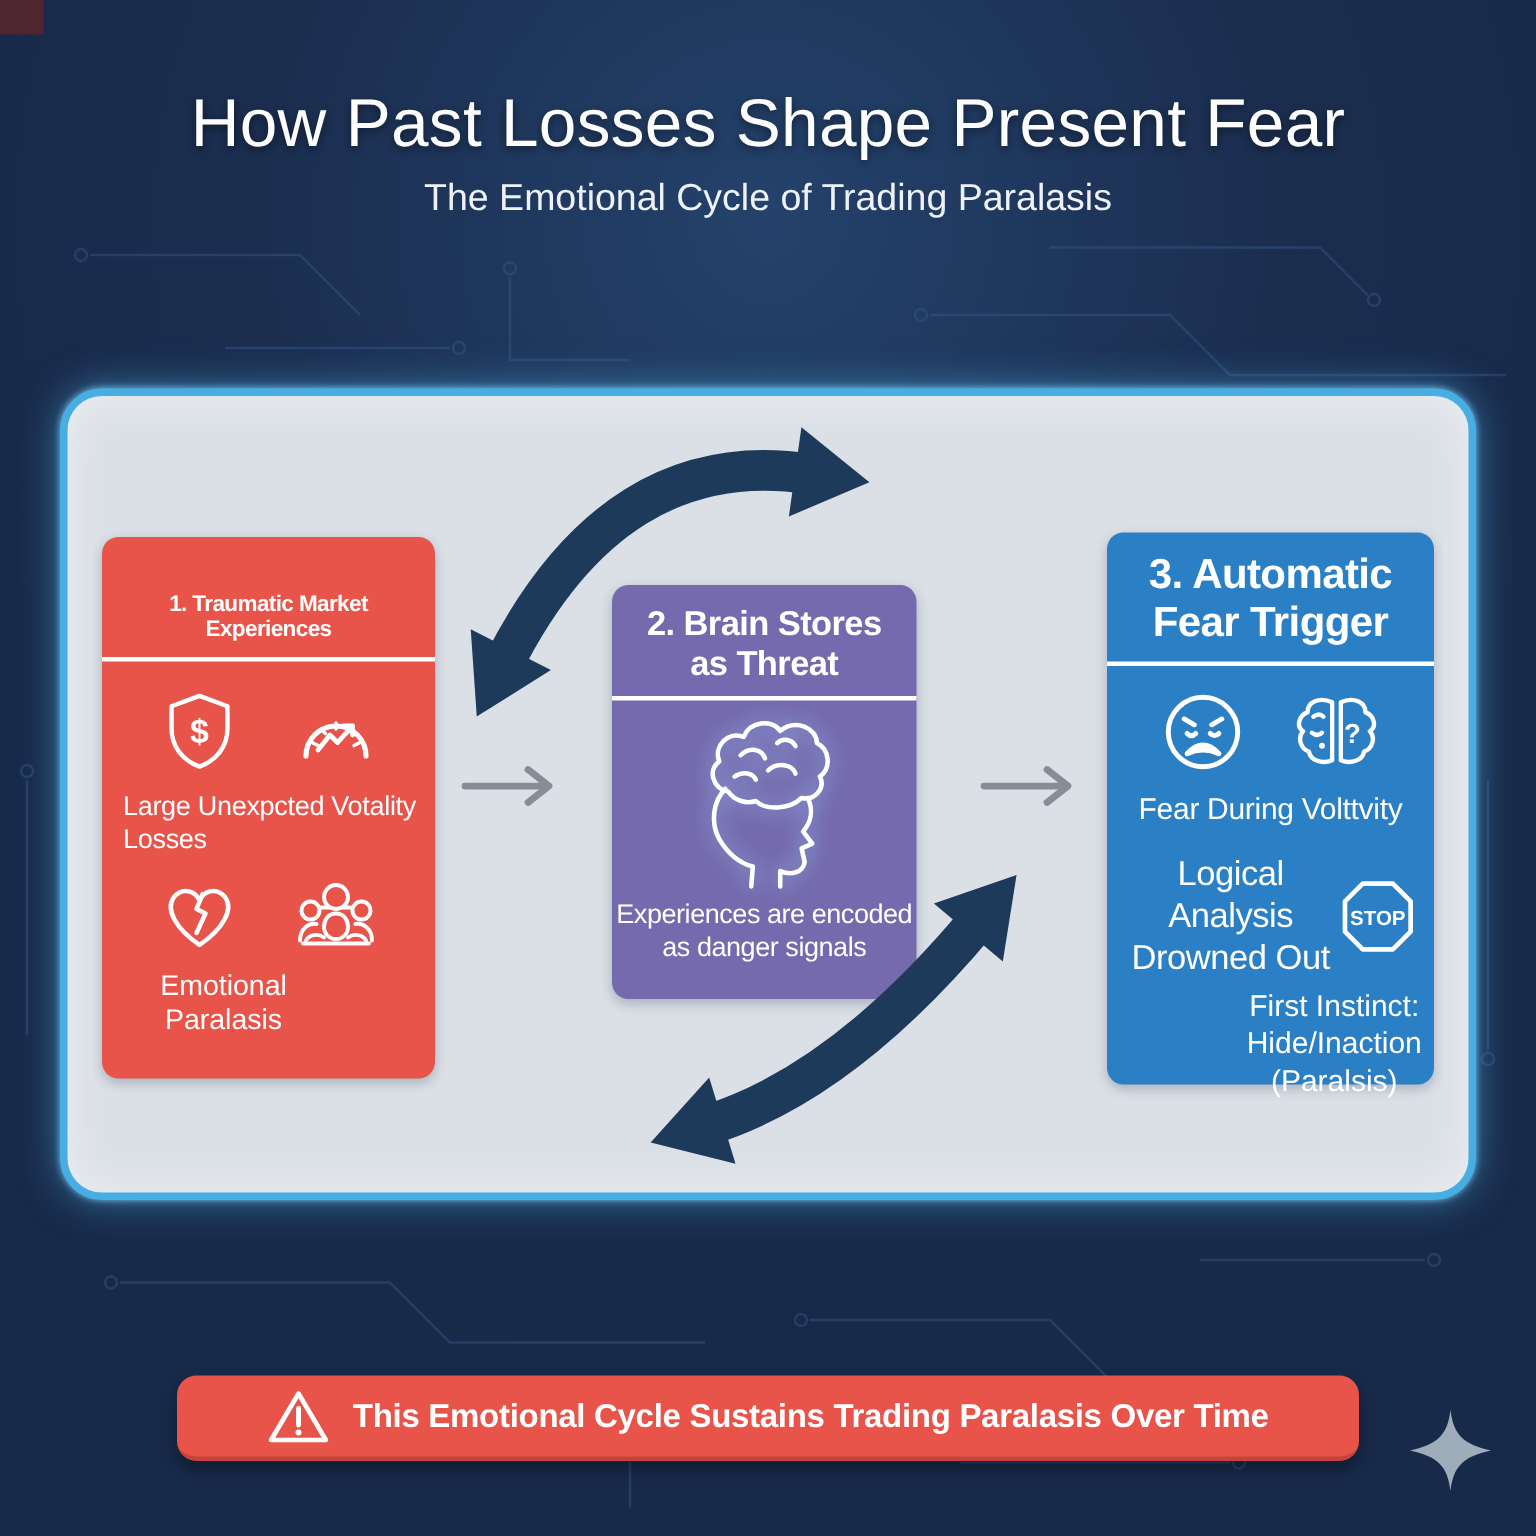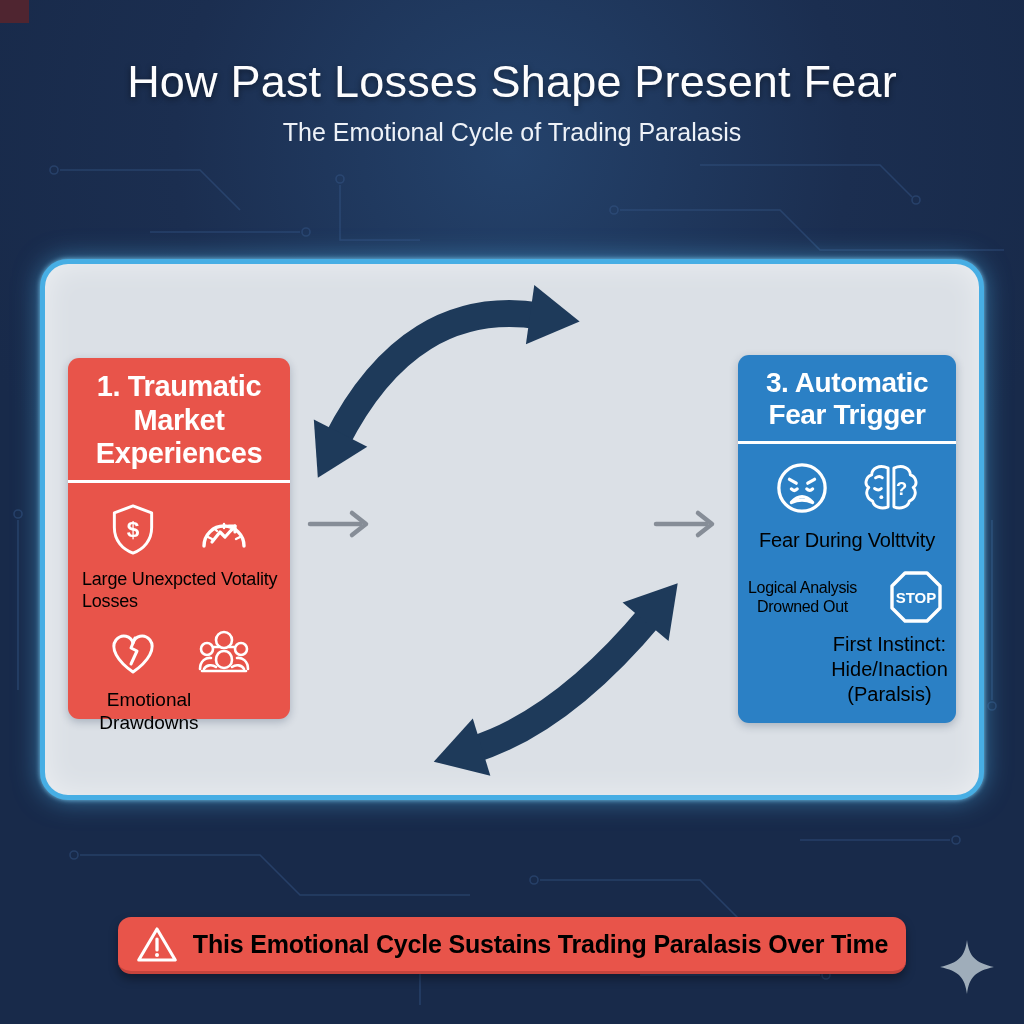--- a/index.html
+++ b/index.html
@@ -19,45 +19,45 @@
     box-shadow:0 0 26px rgba(80,180,235,.55),0 0 5px rgba(140,215,250,.9),inset 0 0 30px rgba(255,255,255,.5);}
 
   .stagebox{position:absolute;box-sizing:border-box;border-radius:11px;color:#fff;
     box-shadow:0 3px 8px rgba(20,40,70,.25);}
   .box-red{left:68px;top:358px;width:222px;height:361px;background:#e8544a;}
   .box-purple{left:408px;top:390px;width:203px;height:276px;background:#746aad;}
   .box-blue{left:738px;top:355px;width:218px;height:368px;background:#2b80c5;}
 
   .box-header{padding:12px 2px 9px;margin:0 -6px;text-align:center;font-weight:bold;
     line-height:1.16;white-space:pre-line;letter-spacing:-.4px;}
-  .box-red .box-header{font-size:29px;}
+  .box-red .box-header{font-size:15px;margin-top:24px;}
   .box-purple .box-header{font-size:23px;}
   .box-blue .box-header{font-size:28px;}
   .divider{border-top:3px solid #fff;}
 
   .icon-row{display:flex;justify-content:space-around;align-items:center;padding:20px 20px 0;}
-  .body-text{white-space:pre-line;line-height:1.22;color:#000000;}
+  .body-text{white-space:pre-line;line-height:1.22;color:#ffffff;}
   .red-text1{font-size:18px;padding:13px 6px 0 14px;letter-spacing:-.2px;}
   .red-text2{font-size:19px;padding:11px 0 0 0;text-align:center;margin-right:60px;}
   .p-caption{font-size:18px;text-align:center;margin:4px -8px 0;letter-spacing:-.3px;}
   .brain-wrap{display:flex;justify-content:center;padding-top:6px;
     filter:drop-shadow(0 0 7px rgba(160,205,255,.85));}
   .fear-text{font-size:20px;text-align:center;margin-top:13px;letter-spacing:-.2px;}
   .logic-row{display:flex;align-items:center;justify-content:space-between;padding:0 12px 0 10px;margin-top:17px;}
-  .logic-text{font-size:16px;line-height:1.2;white-space:pre-line;text-align:center;letter-spacing:-.3px;}
+  .logic-text{font-size:23px;line-height:1.2;white-space:pre-line;text-align:center;letter-spacing:-.3px;}
   .instinct-text{font-size:20px;line-height:1.25;white-space:pre-line;text-align:center;
     margin-top:7px;padding-left:85px;}
 
   .gray-arrow{position:absolute;}
   .curved-arrows{position:absolute;inset:0;pointer-events:none;}
 
   .banner{position:absolute;left:118px;top:917px;width:788px;height:57px;box-sizing:border-box;
     background:#e8544a;border-radius:13px;border-bottom:3px solid #c6443d;
     display:flex;align-items:center;justify-content:center;gap:15px;
-    color:#000000;font-size:25px;font-weight:bold;letter-spacing:-.2px;
+    color:#ffffff;font-size:22px;font-weight:bold;letter-spacing:-.2px;
     box-shadow:0 5px 10px rgba(0,0,0,.35);}
   .sparkle{position:absolute;left:938px;top:938px;}
 </style>
 </head>
 <body>
 
 <div class="stage">
 
   <svg class="circuit" width="1024" height="1024" viewBox="0 0 1024 1024">
     <g fill="none" stroke="#37598b" stroke-width="1.6" opacity="0.45">
@@ -125,23 +125,43 @@
           <circle cx="11" cy="22" r="6"></circle>
           <circle cx="45" cy="22" r="6"></circle>
           <path d="M28 24 c-5 0 -8 4 -8 9 c0 5 4 8 8 8 c4 0 8 -3 8 -8 c0 -5 -3 -9 -8 -9 Z"></path>
           <path d="M4 42 c0 -8 6 -12 11 -11 M52 42 c0 -8 -6 -12 -11 -11"></path>
           <path d="M8 42 c2 -4 8 -5 12 -2 M48 42 c-2 -4 -8 -5 -12 -2"></path>
           <path d="M6 44 H50"></path>
         </g>
       </svg>
     </div>
     <div class="body-text red-text2">Emotional
-Drawdowns</div>
-  </div>
-
+Paralasis</div>
+  </div>
+
+  <div class="stagebox box-purple">
+    <div class="box-header">2. Brain Stores
+as Threat</div>
+    <div class="divider"></div>
+    <div class="brain-wrap">
+      <svg width="126" height="122" viewBox="0 0 120 120">
+        <g fill="none" stroke="#fff" stroke-width="3" stroke-linecap="round" stroke-linejoin="round">
+          <path d="M34 52 C26 60 24 74 30 85 C36 95 44 101 52 103 L51 116"></path>
+          <path d="M88 58 C92 66 90 74 85 80 L91 88 L84 91 L86 100 C85 107 77 109 70 106 L70 116"></path>
+          <path d="M36 54 C26 52 22 40 30 34 C26 24 36 14 46 18 C50 8 64 6 70 14 C80 6 94 12 94 22 C102 26 104 38 96 44 C100 52 92 60 84 58 C76 66 60 66 54 60 C48 62 40 60 36 54 Z"></path>
+          <path d="M44 30 C50 24 58 26 60 32"></path>
+          <path d="M62 40 C68 34 78 36 80 42"></path>
+          <path d="M40 44 C46 40 52 42 54 46"></path>
+          <path d="M68 22 C72 18 78 20 80 24"></path>
+        </g>
+      </svg>
+    </div>
+    <div class="body-text p-caption">Experiences are encoded
+as danger signals</div>
+  </div>
 
   <div class="stagebox box-blue">
     <div class="box-header">3. Automatic
 Fear Trigger</div>
     <div class="divider"></div>
     <div class="icon-row" style="padding-top:17px;">
       <svg width="54" height="54" viewBox="0 0 56 56">
         <g fill="none" stroke="#fff" stroke-width="3.4" stroke-linecap="round" stroke-linejoin="round">
           <circle cx="28" cy="28" r="24"></circle>
           <path d="M15 19 l7 4 M41 19 l-7 4"></path>

